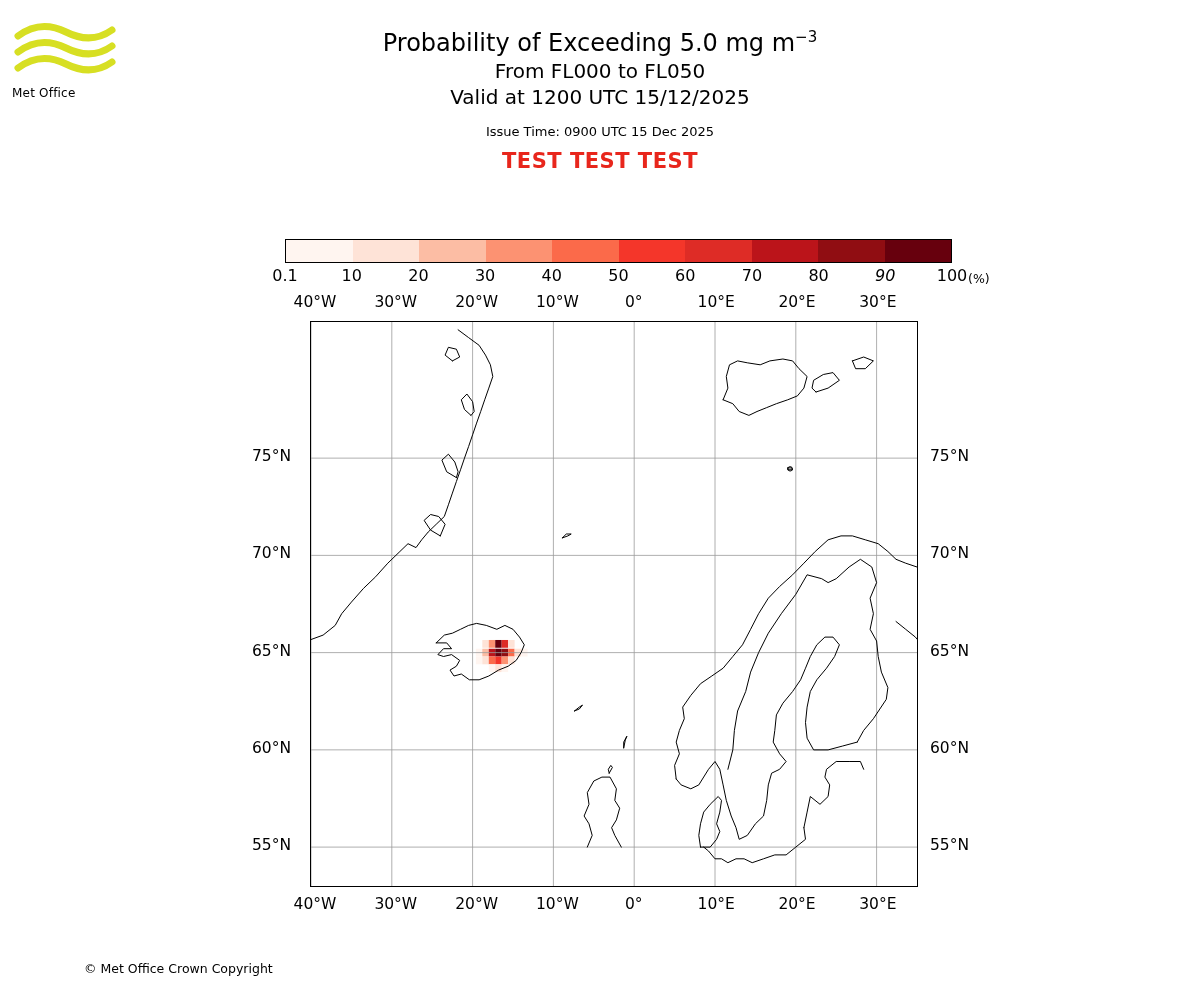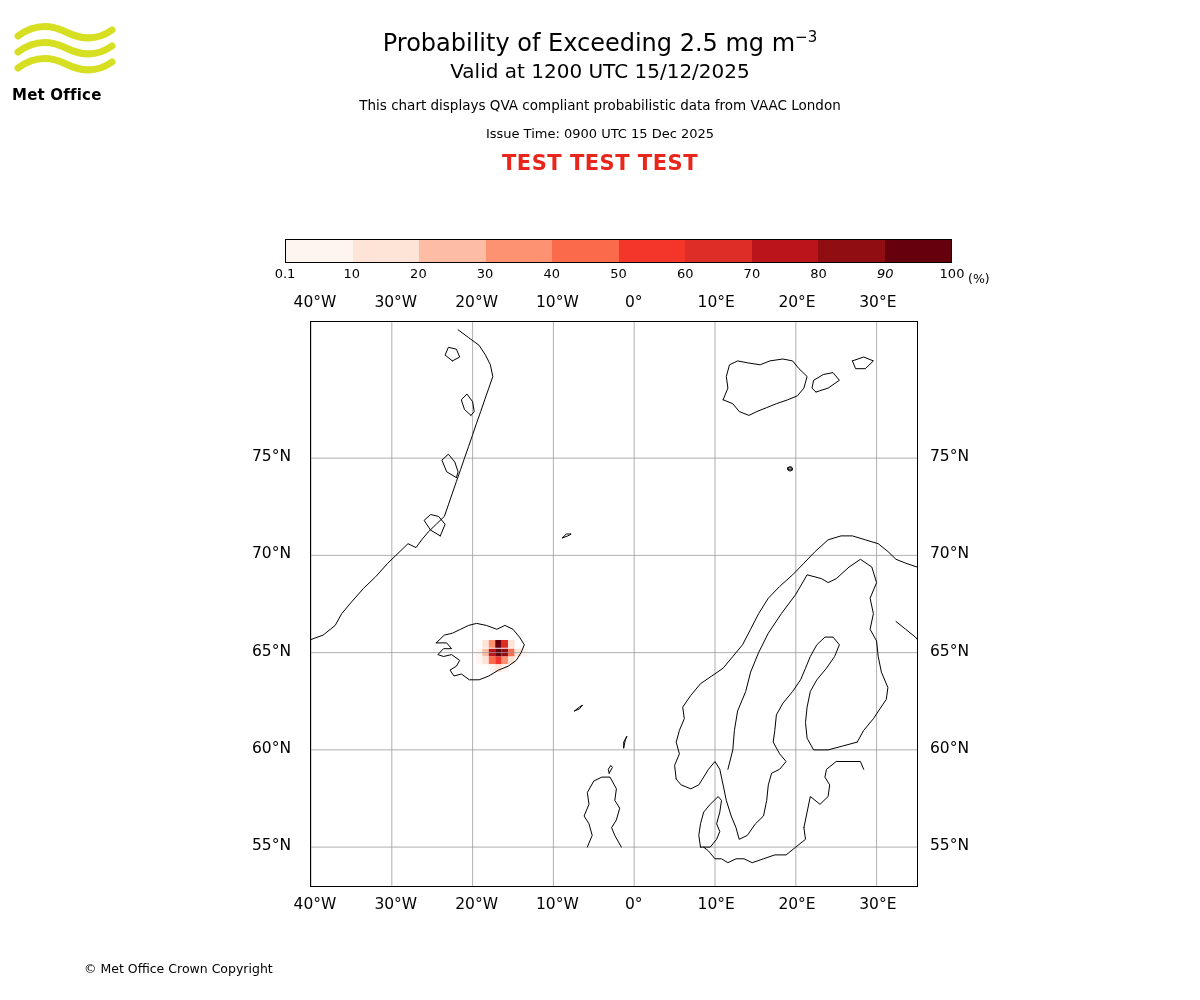--- a/index.html
+++ b/index.html
@@ -8,38 +8,38 @@
     background:#ffffff;
     font-family:"DejaVu Sans","Liberation Sans",sans-serif;
     position:relative;
     overflow:hidden;
     color:#000;
   }
   
   #logo{position:absolute;left:12px;top:22px;width:110px;height:92px;}
   #logo svg{display:block;}
   #logo .logo-text{
-    font-size:15px;font-weight:bold;letter-spacing:0.2px;
+    font-size:12px;font-weight:normal;letter-spacing:0.2px;
     margin-top:2px;color:#000;
   }
   
   #titles{position:absolute;left:0;top:0;width:1200px;text-align:center;}
   #main-title{font-size:24px;margin-top:28px;line-height:1.25;}
   #main-title sup{font-size:15px;vertical-align:super;}
   .sub-title{font-size:20px;line-height:1.32;}
   #disclaimer{font-size:13.5px;margin-top:13px;}
   #issue-time{font-size:13px;margin-top:13px;}
   #test-banner{font-size:21px;color:#e8261c;font-weight:bold;margin-top:10px;letter-spacing:0.5px;}
   
   #colourbar-wrap{position:absolute;left:285px;top:239px;width:667px;}
   #colourbar{display:flex;width:667px;height:24px;border:1px solid #000;box-sizing:border-box;}
   #colourbar div{flex:1 1 auto;height:100%;}
   #cb-ticks{position:relative;width:667px;height:18px;margin-top:3px;}
   #cb-ticks span{
-    position:absolute;font-size:13px;transform:translateX(-50%);top:0;
+    position:absolute;font-size:16px;transform:translateX(-50%);top:0;
     white-space:nowrap;
   }
   #cb-units{position:absolute;left:968px;top:271px;font-size:12.5px;}
   
   #map{
     position:absolute;left:310px;top:321px;width:608px;height:566px;
     border:1px solid #000;box-sizing:border-box;background:#fff;overflow:hidden;
   }
   #map svg{display:block;position:absolute;left:0;top:0;}
   
@@ -56,24 +56,24 @@
       <path d="M6,14 C22,2 38,2 54,10 C70,18 86,18 100,8"></path>
       <path d="M6,30 C22,18 38,18 54,26 C70,34 86,34 100,24"></path>
       <path d="M6,46 C22,34 38,34 54,42 C70,50 86,50 100,40"></path>
     </g>
   </svg>
   <div class="logo-text">Met Office</div>
 </div>
 
 <div id="titles">
   <div id="main-title">
-    <span>Probability of Exceeding 2.5 mg m</span><sup>−3</sup>
+    <span>Probability of Exceeding 5.0 mg m</span><sup>−3</sup>
   </div>
+  <div class="sub-title">From FL000 to FL050</div>
   <div class="sub-title">Valid at 1200 UTC 15/12/2025</div>
-  <div id="disclaimer">This chart displays QVA compliant probabilistic data from VAAC London</div>
   <div id="issue-time">Issue Time: 0900 UTC 15 Dec 2025</div>
   <div id="test-banner">TEST TEST TEST</div>
 </div>
 
 <div id="colourbar-wrap">
   <div id="colourbar">
       <div style="background: rgb(255, 245, 240);"></div>
       <div style="background: rgb(254, 227, 215);"></div>
       <div style="background: rgb(252, 189, 164);"></div>
       <div style="background: rgb(252, 146, 114);"></div>

